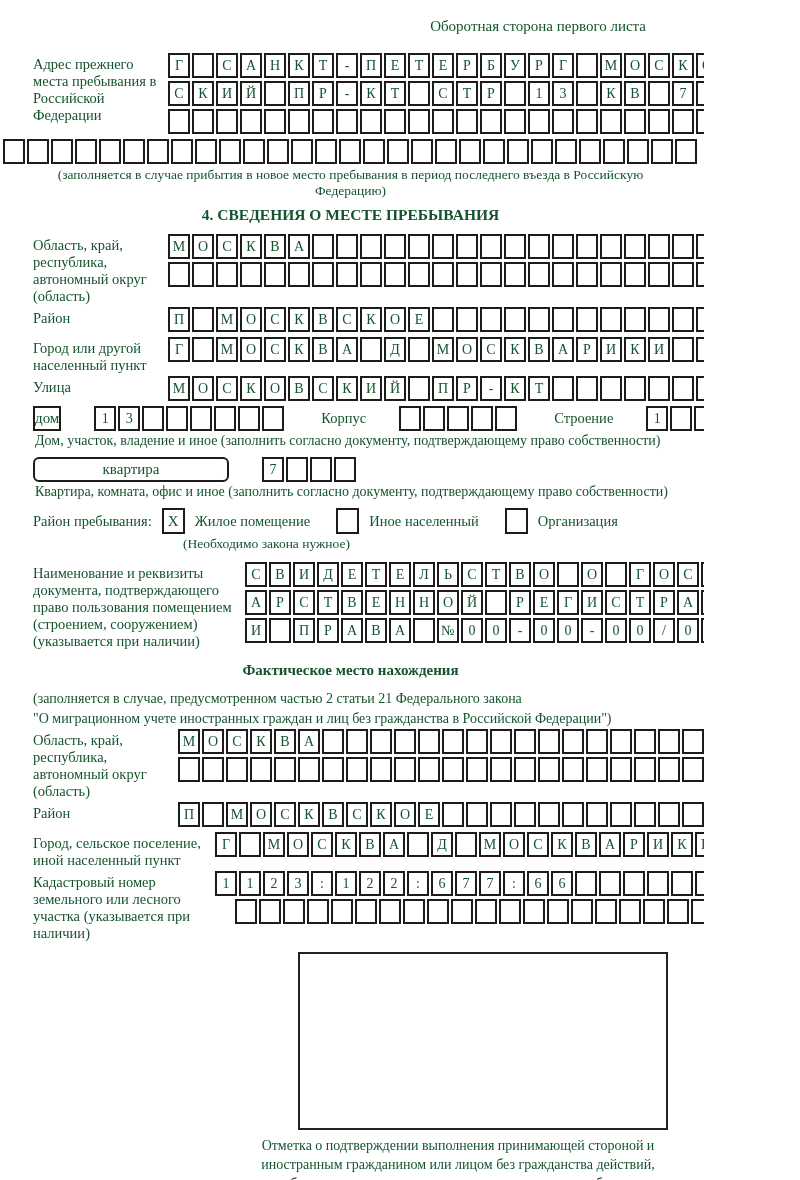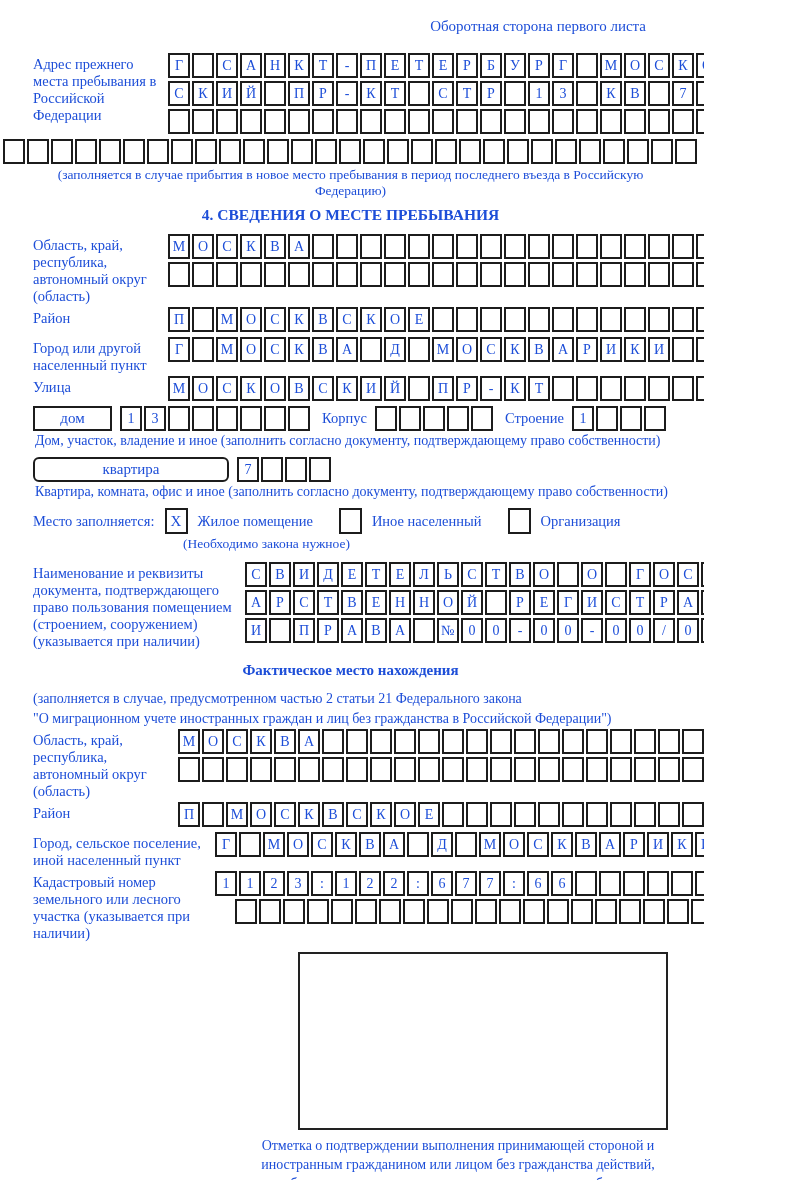--- a/index.html
+++ b/index.html
@@ -1,18 +1,18 @@
 <!DOCTYPE html>
 <html><head>
 <meta charset="utf-8">
 <style>
   * { box-sizing: border-box; }
   html,body { margin:0; padding:0; background:#ffffff; }
   .page {
-    width:704px; height:1180px; background:#fff; color:#1d4ed8;
+    width:704px; height:1180px; background:#fff; color:#14532d;
     font-family:"Liberation Serif","DejaVu Serif",serif;
     font-size:14px; padding:4px 36px 0 33px; overflow:hidden; position:relative;
   }
   .page-note { text-align:right; font-size:15px; margin:14px 22px 18px 0; }
   .center { text-align:center; }
 
   .field { display:flex; align-items:flex-start; margin-bottom:2px; }
   .lbl { flex:none; font-size:14.5px; line-height:17px; padding-top:3px; padding-right:4px; }
   .w135 { width:135px; } .w145 { width:145px; } .w182 { width:182px; } .w212 { width:212px; }
   .rows { display:flex; flex-direction:column; }
@@ -22,21 +22,21 @@
     flex:none; width:22px; height:25px; border:2px solid #1c1c1c; margin-right:2px;
     display:flex; align-items:center; justify-content:center;
     font-size:14px; line-height:1; background:#fff;
   }
   .overflow-row { margin-left:-30px; margin-top:1px; }
 
   .note { font-size:13.5px; margin:1px 0 7px 0; }
   .note-left { font-size:14px; margin:2px 0 8px 2px; }
   .sec-title { font-size:15.5px; font-weight:bold; text-align:center; margin:4px 0 10px 0; }
 
-  .inline-row { display:flex; align-items:center; margin-bottom:2px; }
+  .inline-row { display:flex; align-items:center; margin-bottom:2px;gap:25px; }
   .wide-box { height:25px; border:2px solid #1c1c1c; display:flex; align-items:center; justify-content:center; font-size:15px; }
   .house-box { width:165px; margin-right:8px; }
   .apt-box { width:196px; margin-right:8px;border-radius:6px; }
   .inline-lbl { font-size:14.5px; padding:0 8px 0 10px; }
 
   .stay-row { display:flex; align-items:center; margin:8px 0 2px 0; font-size:14.5px; }
   .checkbox {
     flex:none; width:23px; height:26px; border:2px solid #1c1c1c; margin:0 10px;
     display:flex; align-items:center; justify-content:center; font-size:15px;
   }
@@ -361,21 +361,21 @@
     <div class="cells" style="margin-bottom:0">
         <span class="cell">7</span>
         <span class="cell"></span>
         <span class="cell"></span>
         <span class="cell"></span>
       </div>
   </div>
   <div class="note-left">Квартира, комната, офис и иное (заполнить согласно документу, подтверждающему право собственности)</div>
 
   <div class="stay-row">
-    <span>Место заполняется:</span>
+    <span>Район пребывания:</span>
     <span class="checkbox">X</span>
     <span class="opt-lbl">Жилое помещение</span>
     <span class="checkbox"></span>
     <span class="opt-lbl">Иное населенный</span>
     <span class="checkbox"></span>
     <span class="opt-lbl">Организация</span>
   </div>
   <div class="stay-note">(Необходимо закона нужное)</div>
 
   <div class="field doc-field">

